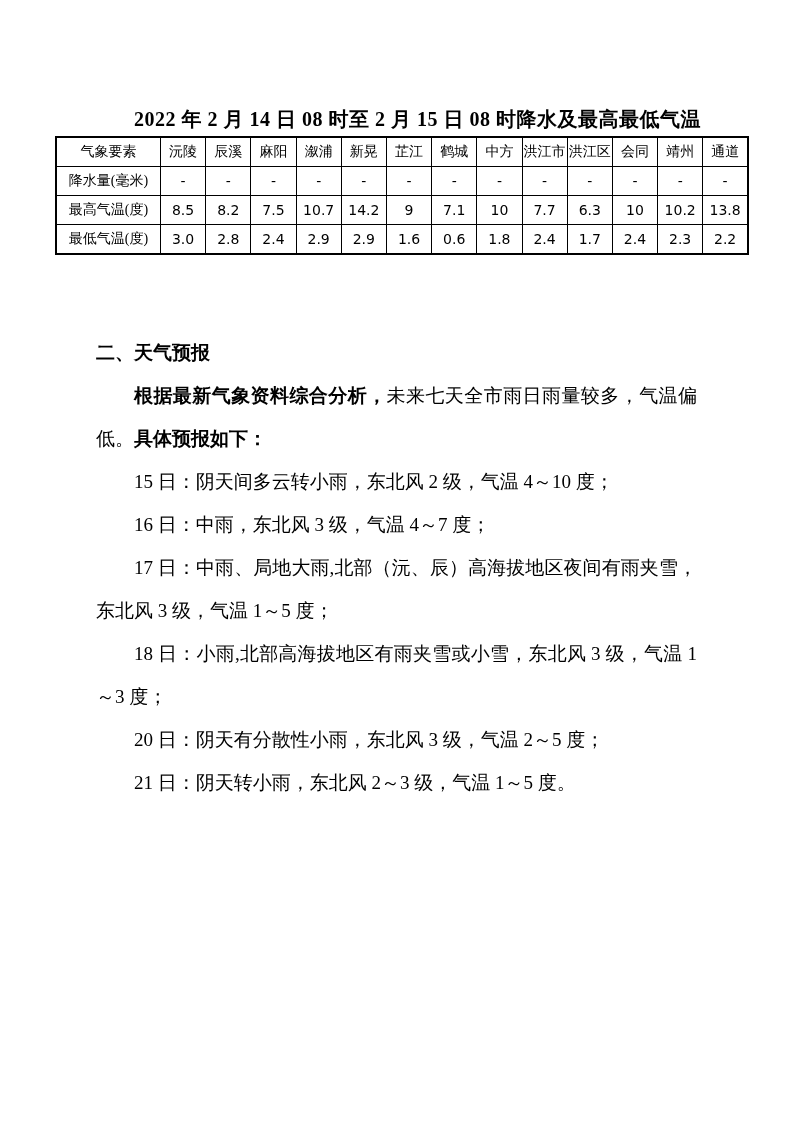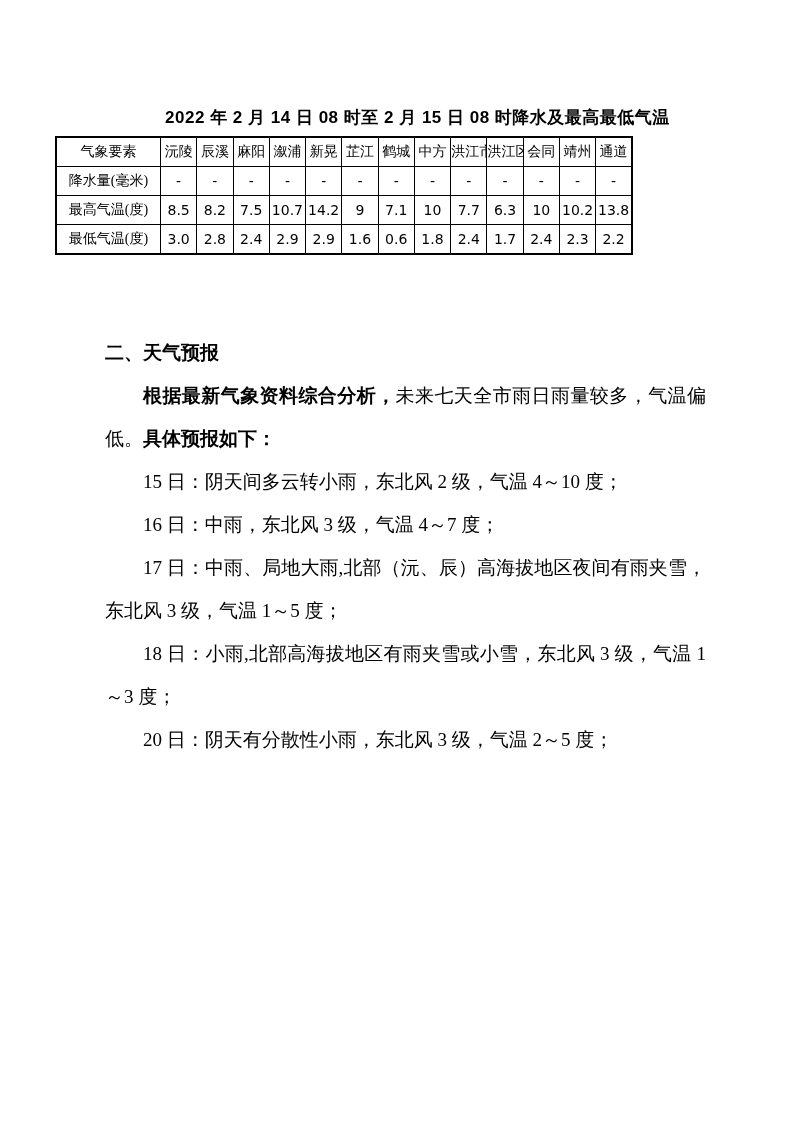--- a/index.html
+++ b/index.html
@@ -15,31 +15,31 @@
     color: #000000;
     font-family: "Liberation Serif", "DejaVu Serif", serif;
     overflow: hidden;
   }
   .doc-title {
     position: absolute;
     top: 106px;
     left: 0;
     right: 0;
     text-align: center;
-    font-family: Liberation Sans, sans-serif;
+    font-family: Liberation Serif, serif;
     font-weight: bold;
-    font-size: 17px;
+    font-size: 20px;
     letter-spacing: 0.5px;
     padding-left: 42px;
   }
   .weather-table {
     position: absolute;
     left: 55px;
     top: 136px;
-    width: 578px;
+    width: 694px;
     border-collapse: collapse;
     table-layout: fixed;
     border: 2px solid #000000;
   }
   .weather-table th,
   .weather-table td {
     border: 1px solid #000000;
     height: 28px;
     padding: 0;
     text-align: center;
@@ -71,21 +71,20 @@
     letter-spacing: 1px;
   }
   .forecast {
     position: absolute;
     left: 96px;
     top: 331px;
     width: 601px;
     font-size: 19px;
     line-height: 43px;
     text-align: justify;
-    margin-left: 9px;
   }
   .section-heading {
     font-family: "Liberation Sans", "DejaVu Sans", sans-serif;
     font-weight: bold;
     font-size: 19px;
     line-height: 43px;
   }
   .forecast p {
     margin: 0;
     text-indent: 2em;
@@ -176,16 +175,17 @@
 
   <div class="forecast">
     <div class="section-heading">二、天气预报</div>
     <p><span class="bold-seg">根据最新气象资料综合分析，</span><span>未来七天全市雨日雨量较多，气温偏低。</span><span class="bold-seg">具体预报如下：</span></p>
     <div id="forecast-days">
         <p>15 日：阴天间多云转小雨，东北风 2 级，气温 4～10 度；</p>
         <p>16 日：中雨，东北风 3 级，气温 4～7 度；</p>
         <p>17 日：中雨、局地大雨,北部（沅、辰）高海拔地区夜间有雨夹雪，东北风 3 级，气温 1～5 度；</p>
         <p>18 日：小雨,北部高海拔地区有雨夹雪或小雪，东北风 3 级，气温 1～3 度；</p>
         <p>20 日：阴天有分散性小雨，东北风 3 级，气温 2～5 度；</p>
+        <p>21 日：阴天转小雨，东北风 2～3 级，气温 1～5 度。</p>
       </div>
   </div>
 
 </div>
 
 </body></html>

